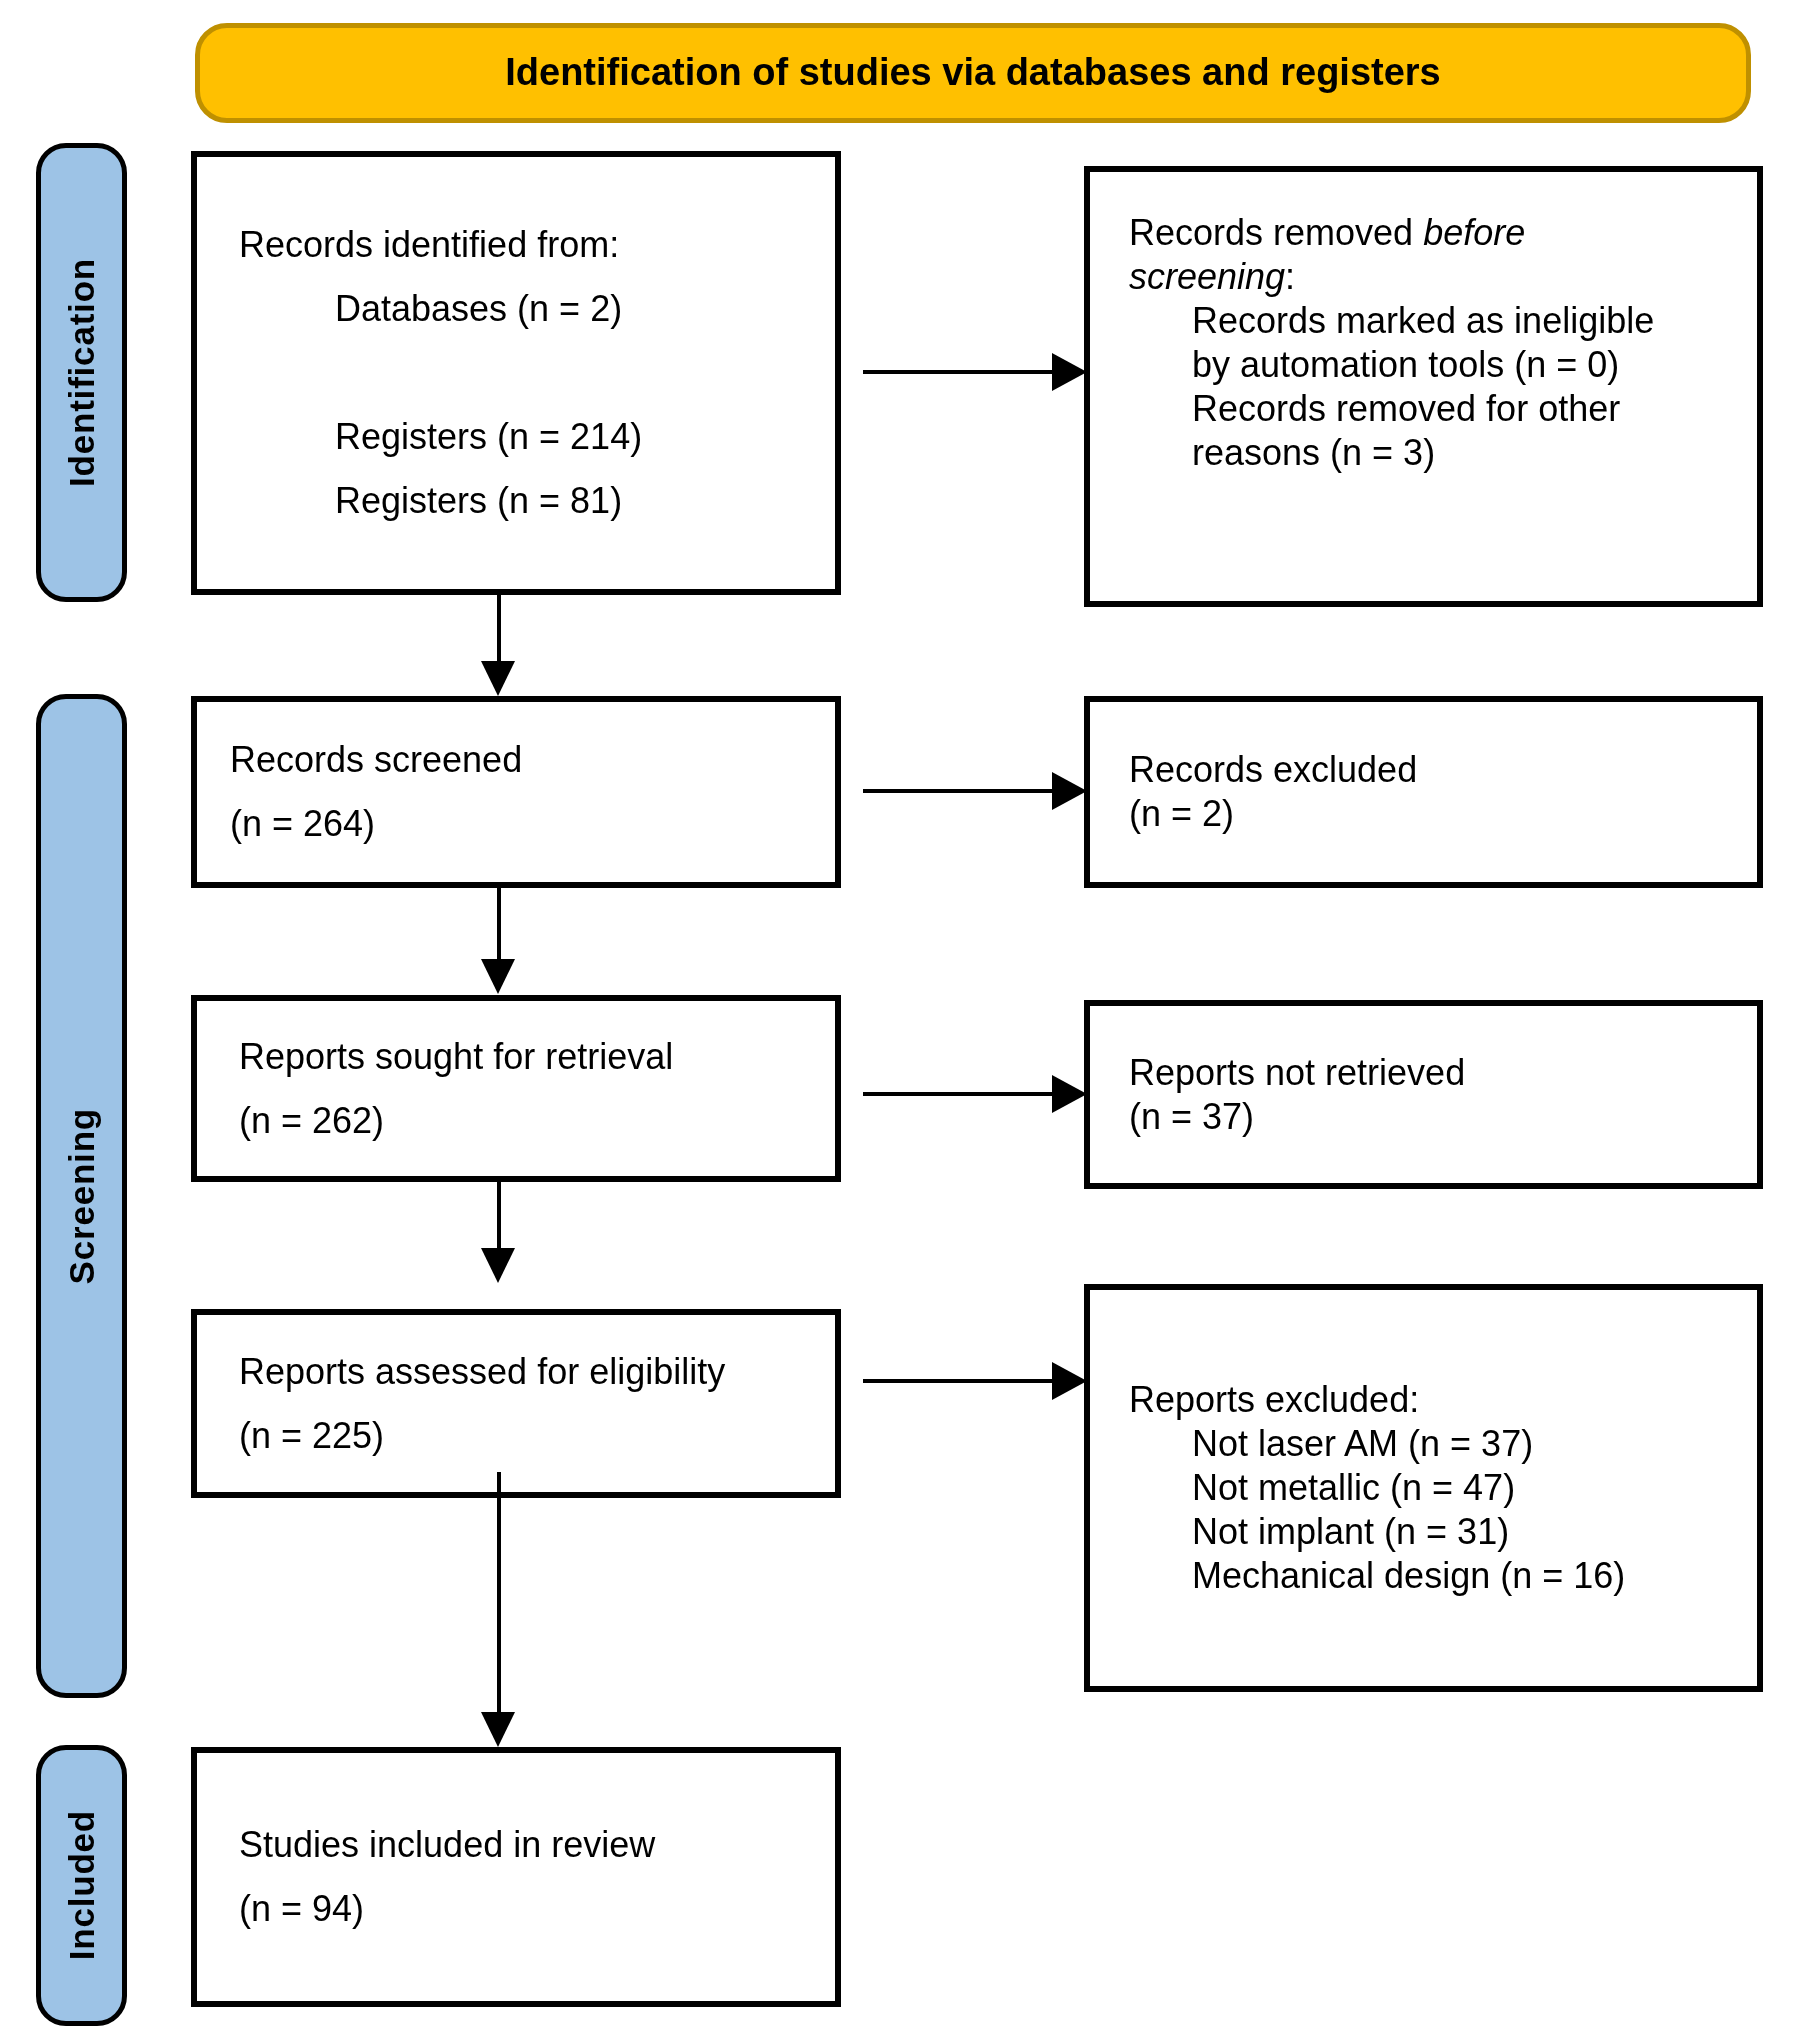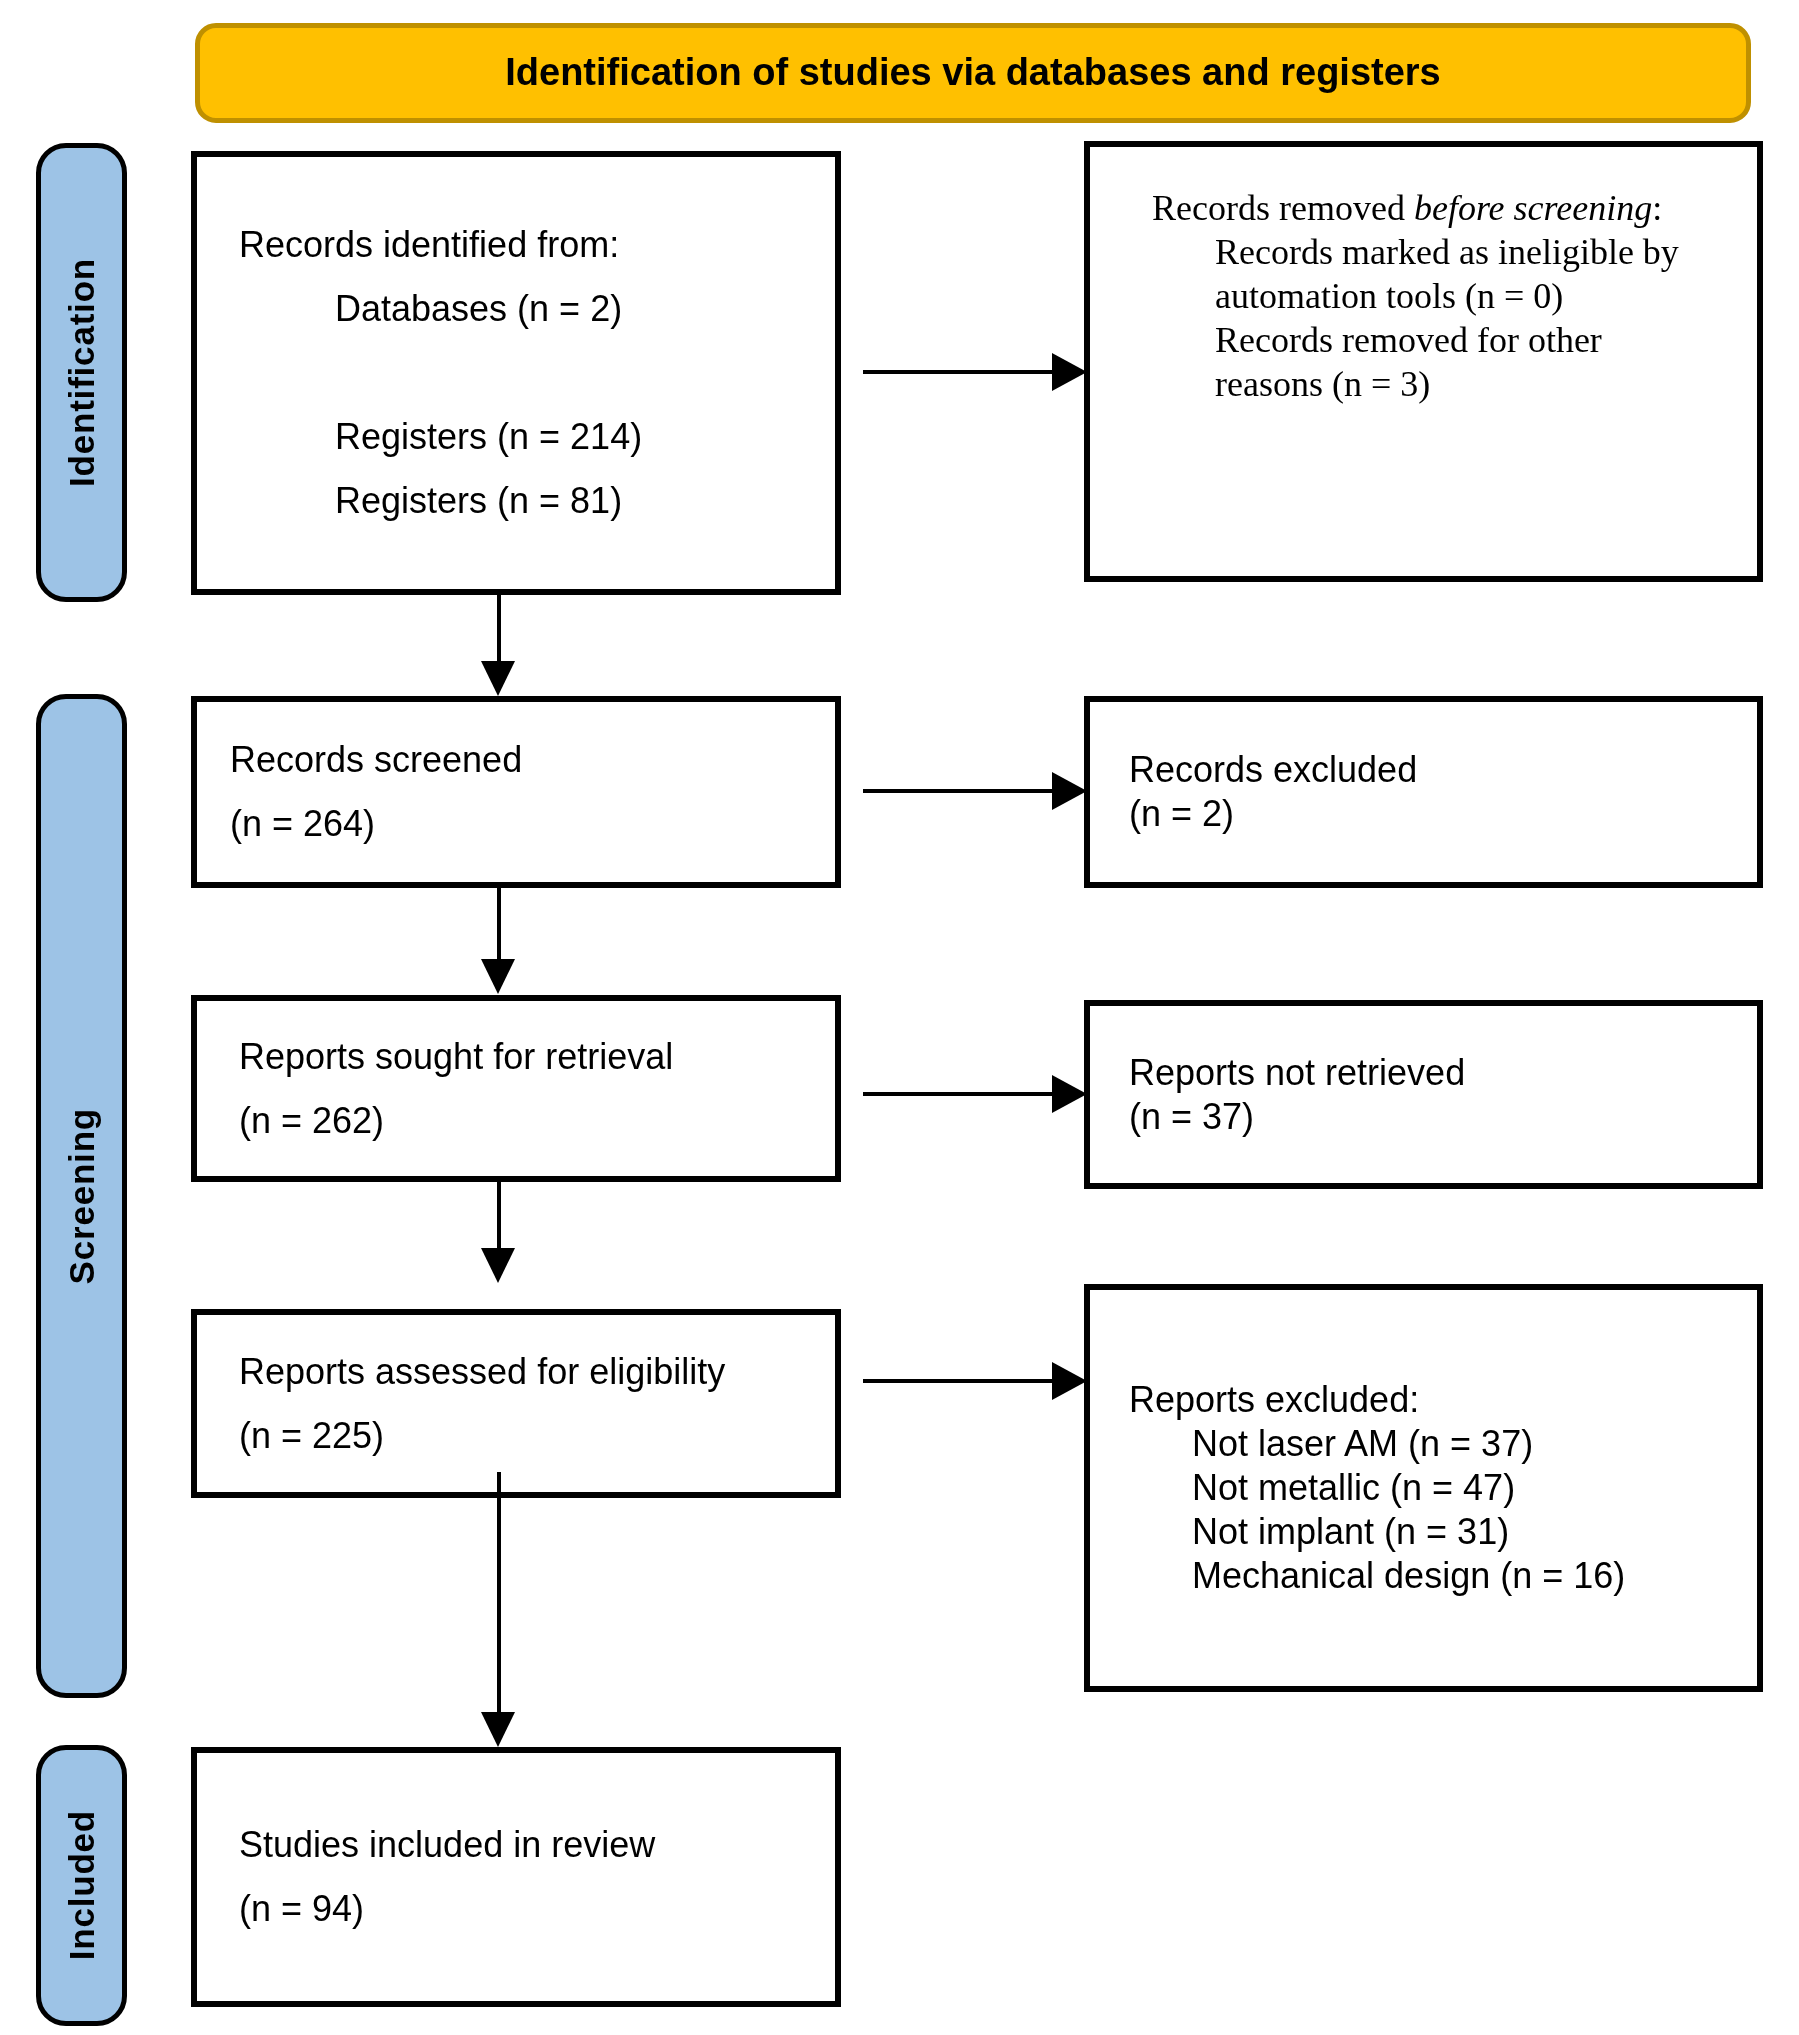--- a/index.html
+++ b/index.html
@@ -4,21 +4,21 @@
 <style>
   html,body{margin:0;padding:0;background:#fff;}
   #canvas{
     position:relative;width:1799px;height:2035px;background:#ffffff;
     font-family:"Liberation Sans",sans-serif;color:#000;overflow:hidden;
   }
   
   .banner{
     position:absolute;left:195px;top:22.6px;width:1556px;height:100px;
     background:var(--banner-fill,#FFC000);border:5.3px solid var(--banner-border,#BF9000);
-    border-radius:21px;box-sizing:border-box;
+    border-radius:32px;box-sizing:border-box;
     display:flex;align-items:center;justify-content:center;
     font-weight:bold;font-size:38px;
   }
   
   .stage{
     position:absolute;left:36px;width:91px;
     background:var(--stage-fill,#9DC3E6);border:5.3px solid #000;border-radius:30px;
     box-sizing:border-box;display:flex;align-items:center;justify-content:center;
   }
   .stage-text{
@@ -34,21 +34,21 @@
     font-size:36px;line-height:44px;
   }
   .leftcol{left:191px;width:650px;gap:20px;}
   .rightcol{left:1084px;width:679px;}
   .vcenter{display:flex;flex-direction:column;justify-content:center;}
   .indent{margin-left:96px;}
   .indent2{margin-left:63px;}
   .spacer{height:44px;}
   .it{font-style:italic;}
   #box-identified{top:151px;height:444px;padding-left:42px;padding-right:15px;}
-  #box-removed{top:141px;height:441px;padding:39px 0 0 62px;font-family:Liberation Serif, serif;}
+  #box-removed{top:166px;height:441px;padding:39px 0 0 39px;}
   #box-removed .inner{width:558px;}
   #box-screened{top:696px;height:192px;padding-left:33px;}
   #box-r-excluded-records{top:696px;height:192px;padding-left:39px;}
   #box-sought{top:995px;height:187px;padding-left:42px;}
   #box-not-retrieved{top:1000px;height:189px;padding-left:39px;}
   #box-assessed{top:1309px;height:189px;padding-left:42px;}
   #box-r-excluded-reports{top:1284px;height:408px;padding-left:39px;}
   #box-included{top:1747px;height:260px;padding-left:42px;}
   
   .harrow{position:absolute;left:863px;width:190px;height:3.8px;background:#000;}

